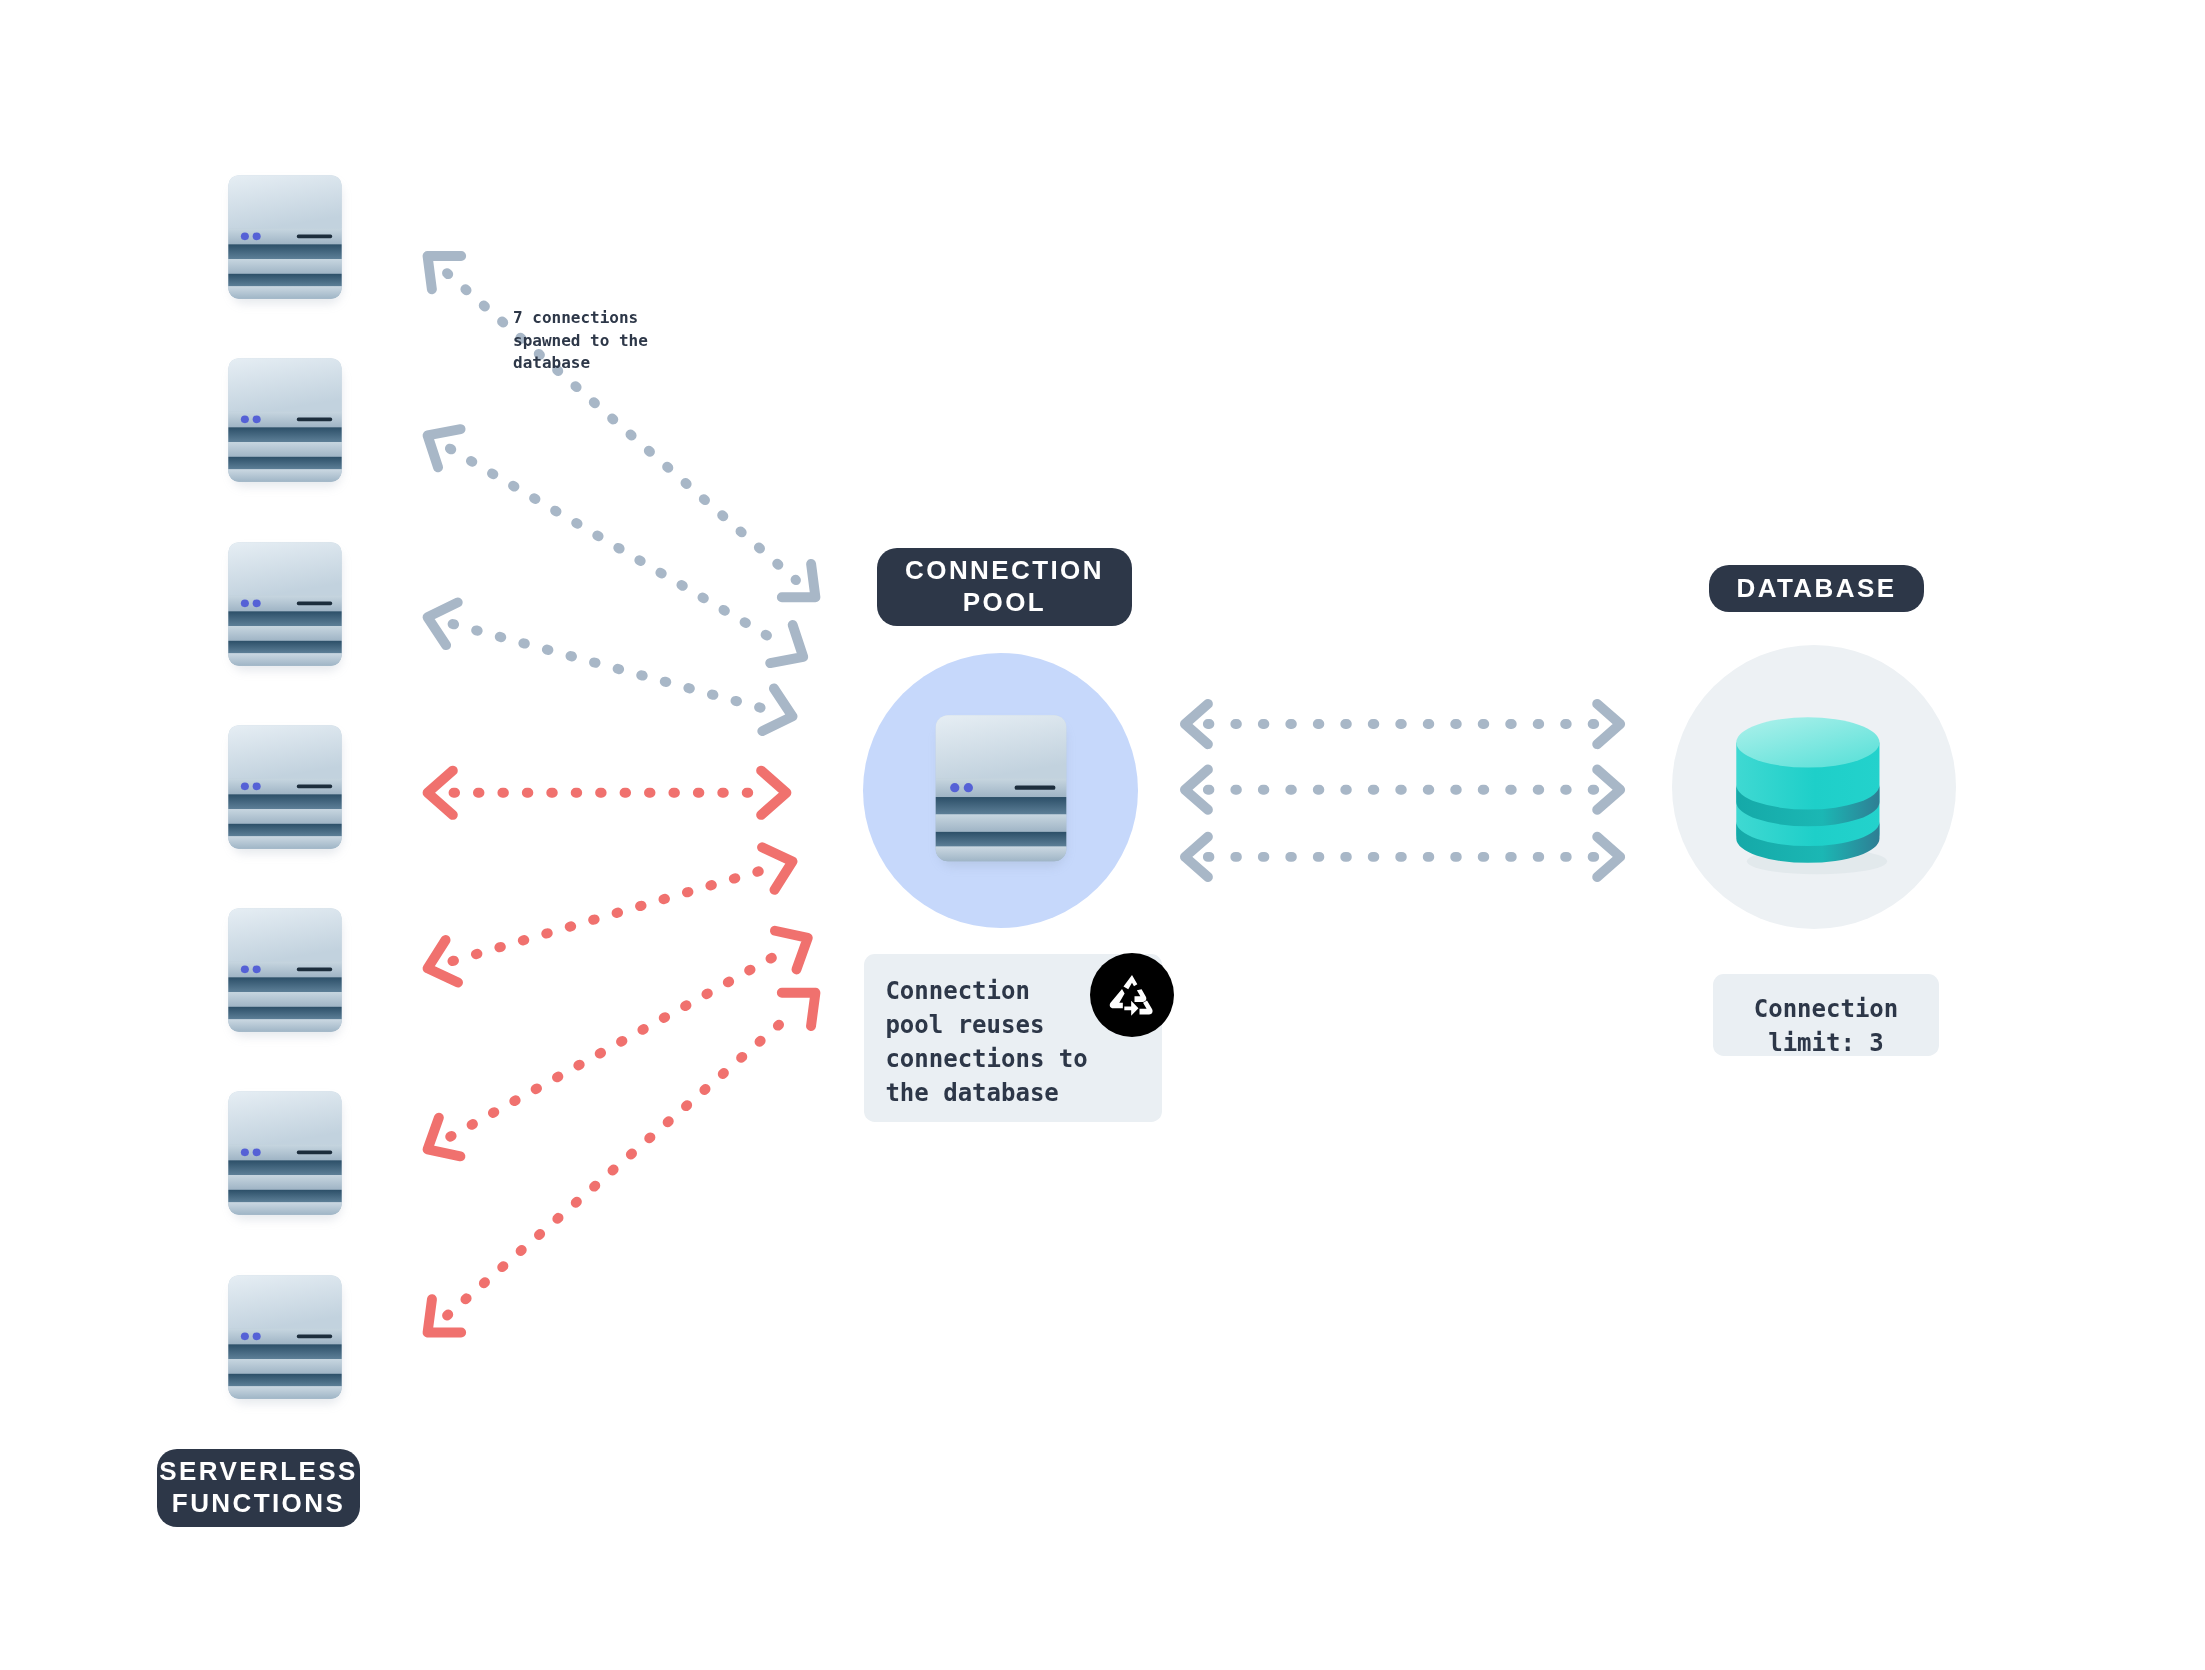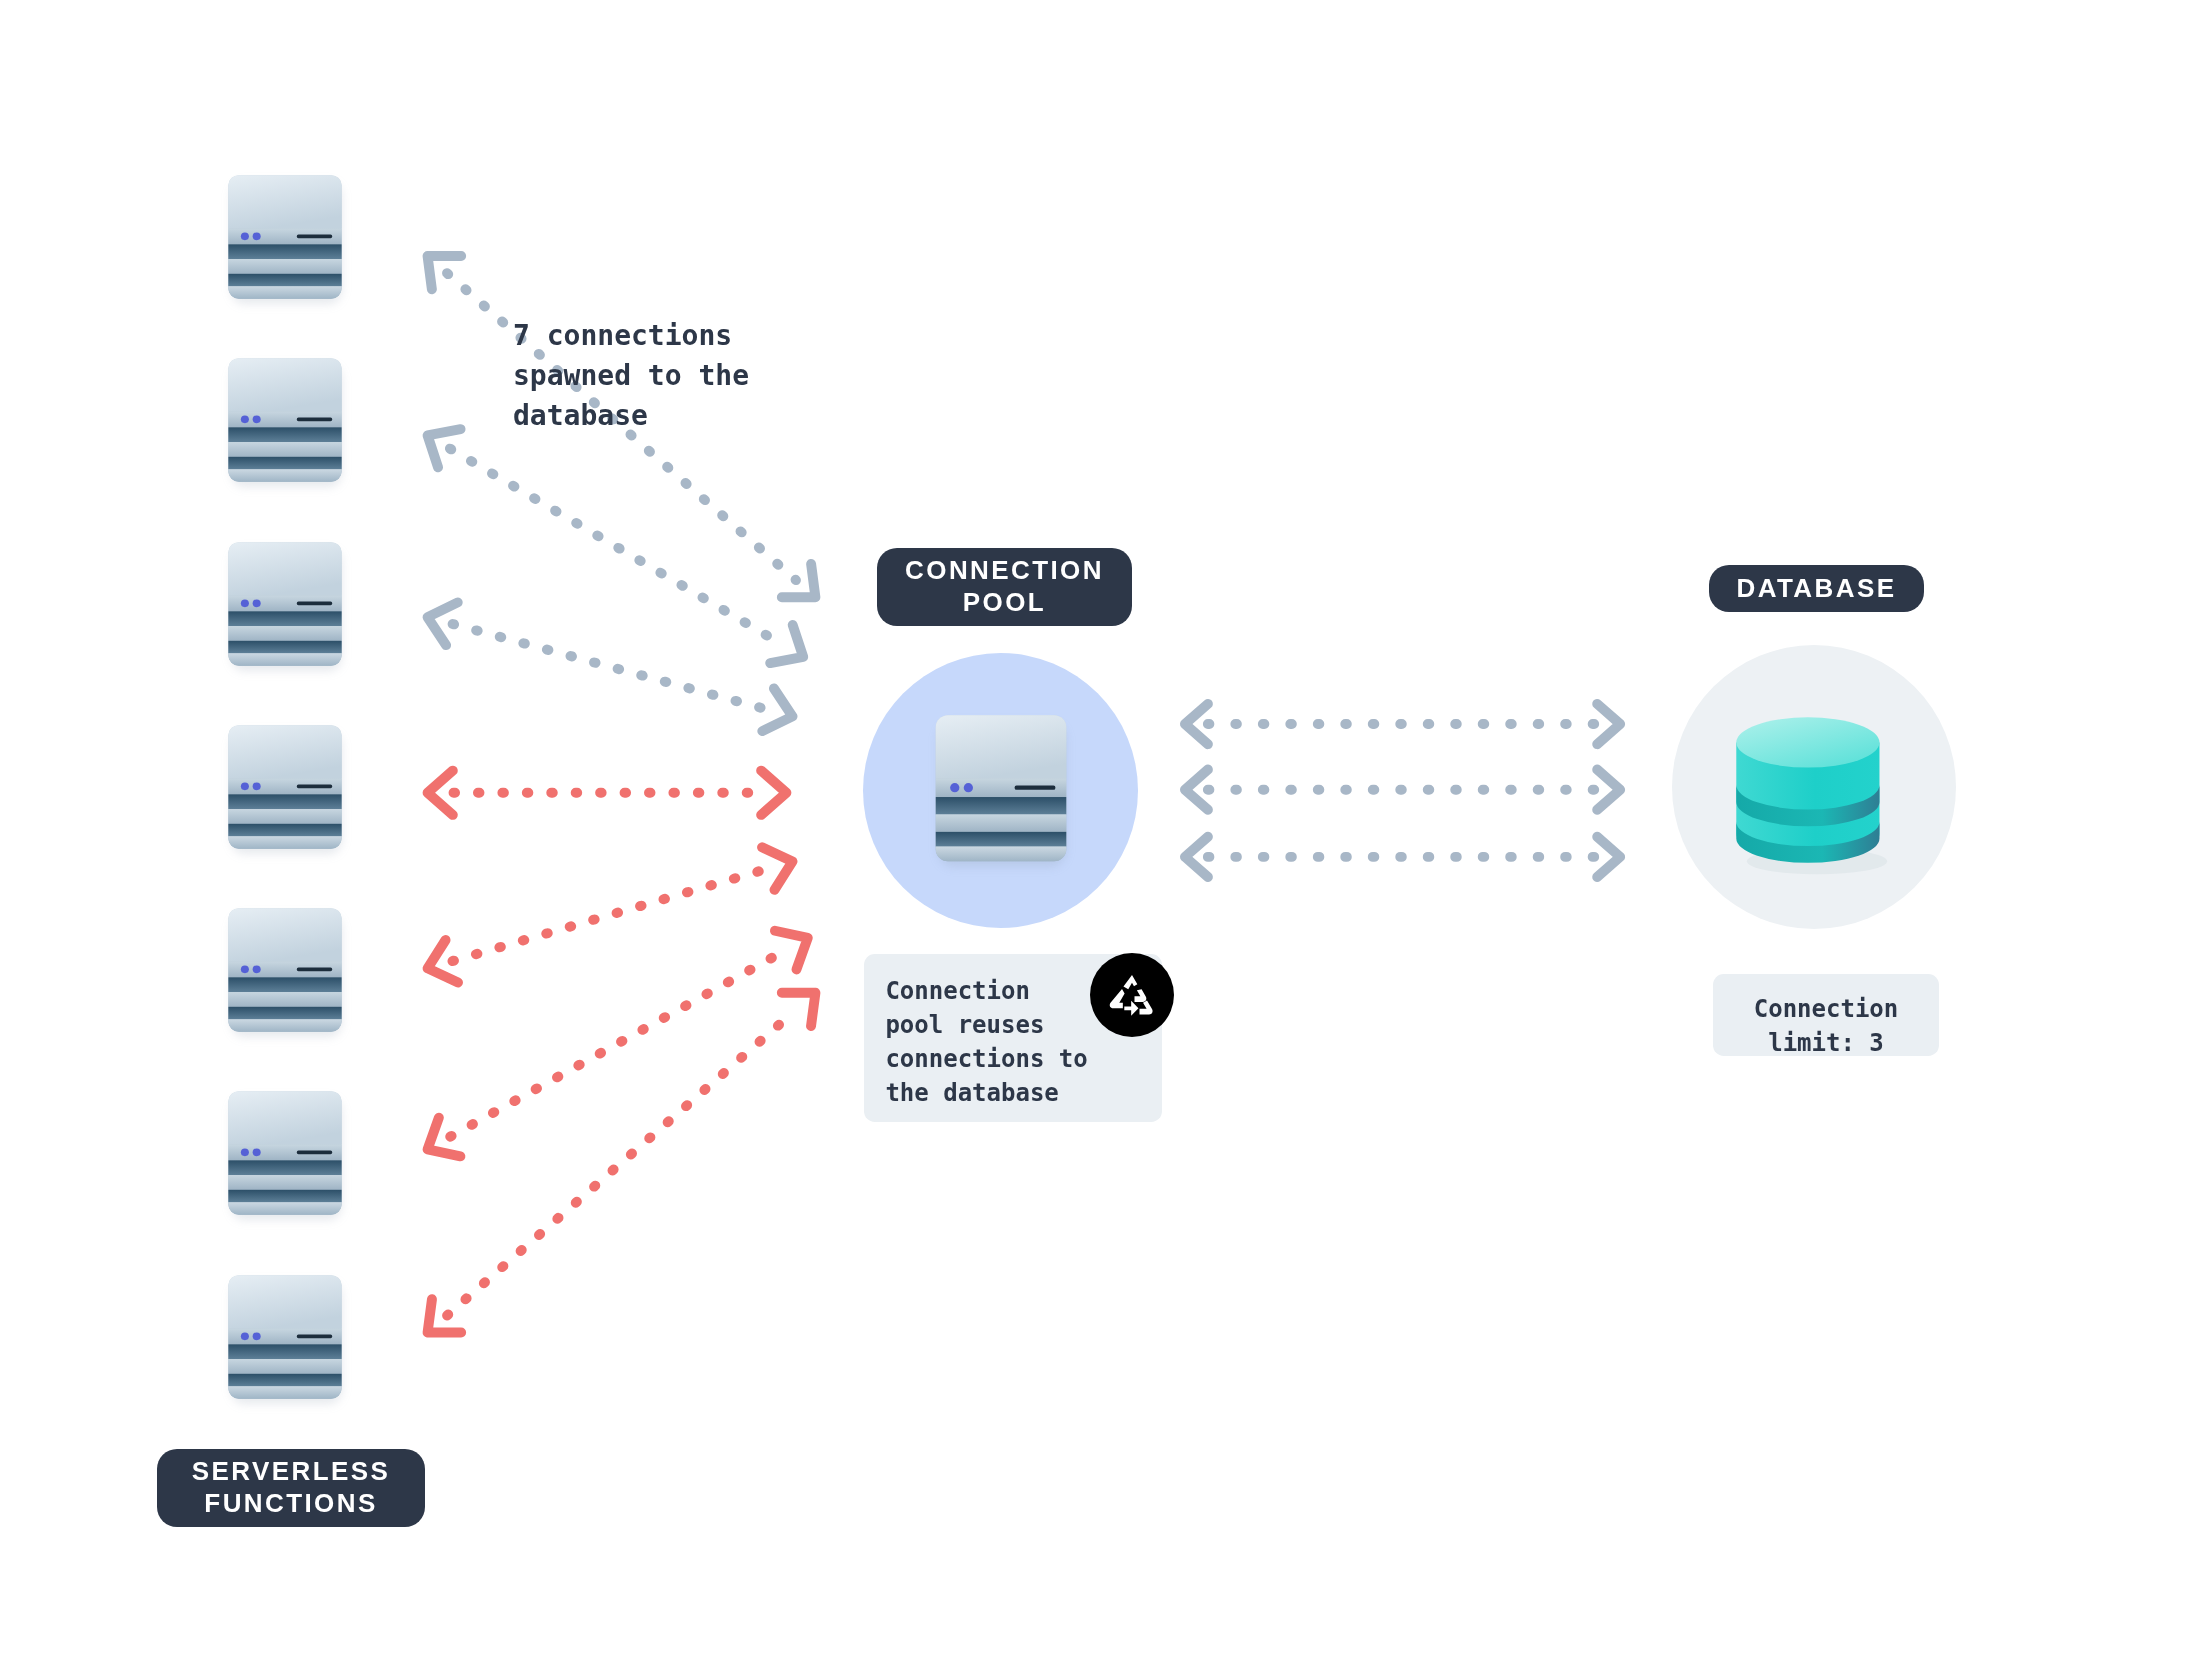--- a/index.html
+++ b/index.html
@@ -237,21 +237,21 @@
           <rect x="2" y="75" width="96" height="13" fill="url(#srvBandLight)"></rect>
           <rect x="2" y="88" width="96" height="11" fill="url(#srvBandDark)"></rect>
           <path d="M2 99 h96 v2 a9 9 0 0 1 -9 9 h-78 a9 9 0 0 1 -9 -9 z" fill="url(#srvBase)"></path>
           <circle cx="16" cy="55" r="3.4" fill="#5561D6"></circle>
           <circle cx="26" cy="55" r="3.4" fill="#5561D6"></circle>
           <rect x="60" y="53.4" width="30" height="3.2" rx="1.4" fill="#1C2D3C"></rect>
         </svg>
       </div>
     </div>
 
-  <div class="pill" id="pill-serverless" style="left:157px;top:1449px;width:268px;height:78px;font-size:26px;">SERVERLESS
+  <div class="pill" id="pill-serverless" style="left:157px;top:1449px;width:203px;height:78px;font-size:26px;">SERVERLESS
 FUNCTIONS</div>
 
   <div class="pill" id="pill-pool" style="left:877px;top:548px;width:255px;height:78px;font-size:26px;">CONNECTION
 POOL</div>
 
   <div class="circle" id="pool-circle" style="left:863px;top:653px;width:275px;height:275px;background:#C6D8FB;"></div>
 
   <div class="server" id="pool-server" style="left:933px;top:714px;width:136px;height:150px;">
       <div class="shadow"></div>
       <svg class="srv-svg" viewBox="0 0 100 112" preserveAspectRatio="none">
@@ -296,18 +296,18 @@
       <path d="M12 40 L12 160 A94 32 0 0 0 200 160 L200 40 Z" fill="url(#dbBody)"></path>
       <path d="M12 96 A94 32 0 0 0 200 96 L200 118 A94 32 0 0 1 12 118 Z" fill="url(#dbSeam)"></path>
       <path d="M12 144 A94 32 0 0 0 200 144 L200 166 A94 32 0 0 1 12 166 Z" fill="url(#dbSeam)"></path>
       <ellipse cx="106" cy="40" rx="94" ry="33" fill="url(#dbTop)"></ellipse>
     </svg>
   </div>
 
   <div class="note boxed" id="note-limit" style="left:1713px;top:974px;width:226px;height:82px;font-size:24px;padding:18.3px 20px;text-align:center;">Connection
 limit: 3</div>
 
-  <div class="note" id="note-spawned" style="left:513px;top:316px;width:305px;font-size:28px;">7 connections
+  <div class="note" id="note-spawned" style="left:513px;top:307px;width:305px;font-size:16px;">7 connections
 spawned to the
 database</div>
 
 </div>
 
 
 </body></html>

